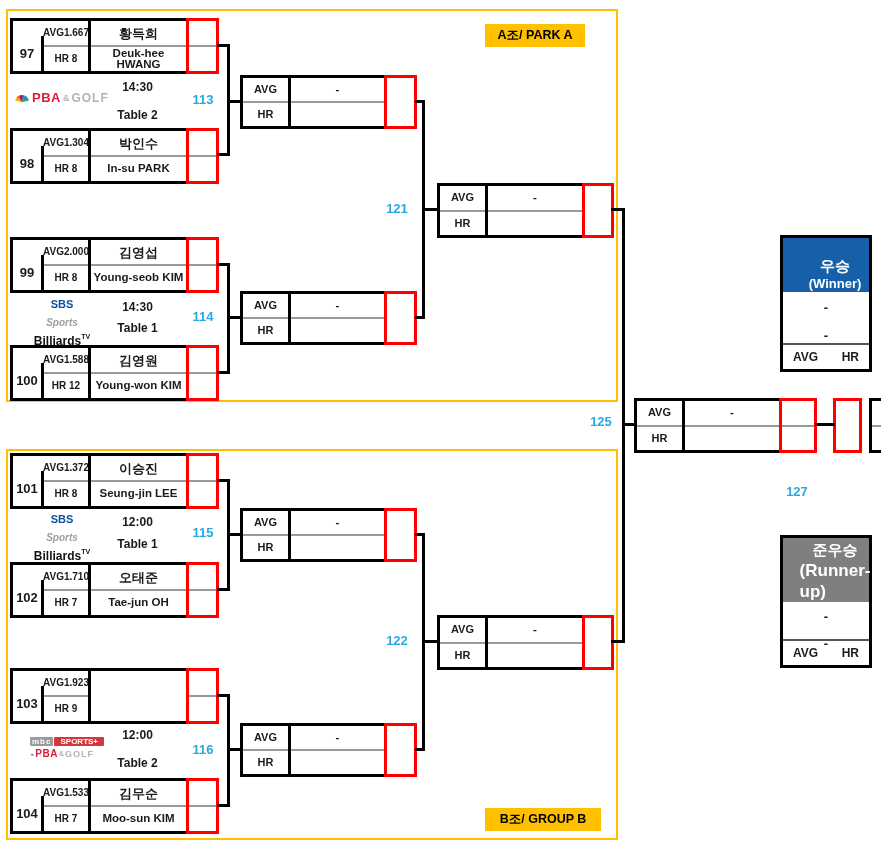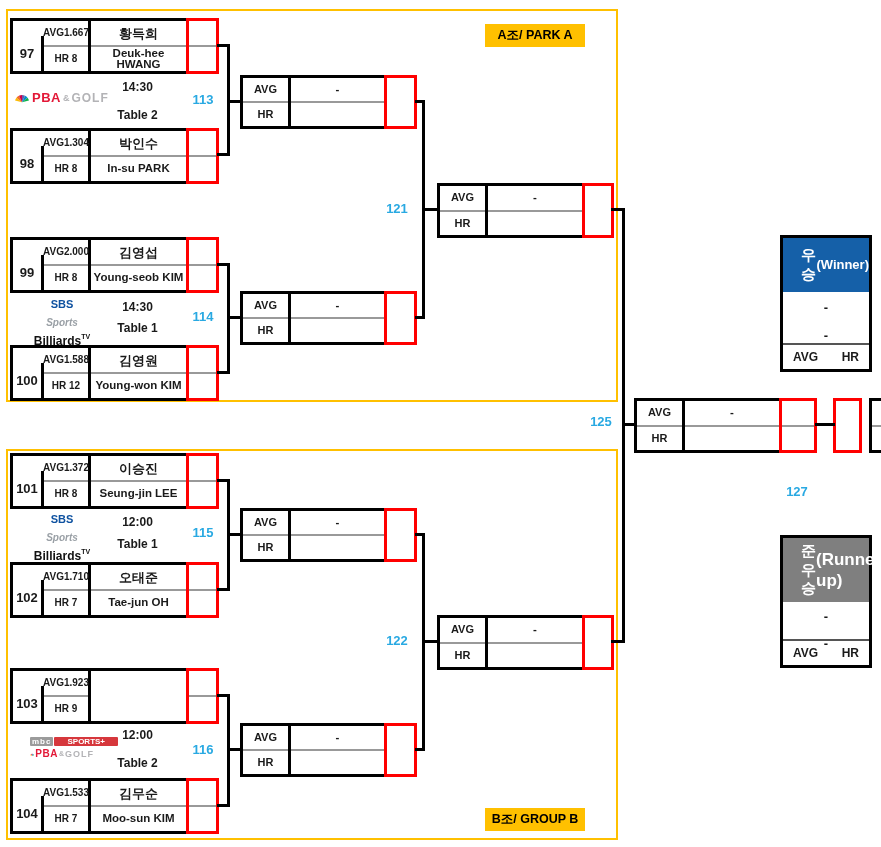--- a/index.html
+++ b/index.html
@@ -24,58 +24,58 @@
 
   .redtab { border:3px solid #F00; background:transparent; }
   .redtab .mid { position:absolute; left:0; right:0; top:50%; margin-top:-1px; height:2px; background:#999; }
   .redtab { position:absolute; }
 
   .line { background:#000; }
   .cyan { color:#29A9E2; font-size:13px; text-align:center; }
   .txt { font-size:12px; text-align:center; }
 
   .wrbox { width:92px; border:3px solid #000; background:#fff; display:flex; flex-direction:column; }
-  .wrhead { display:flex; flex-direction:row; align-items:center; justify-content:space-between; color:#fff; line-height:1.25;padding-left:18px; }
+  .wrhead { display:flex; flex-direction:column; align-items:center; justify-content:flex-end; color:#fff; line-height:1.25;padding-left:18px; }
   .wrhead .t1 { font-size:15px; }
   .wrhead .t2 { font-size:13px; }
   .wrbody { flex:1; position:relative; font-size:13px; }
   .dash { position:absolute; left:0; width:100%; text-align:center; }
   .wrfoot { height:26px; border-top:2px solid #555; display:flex; align-items:center; justify-content:space-between; padding:0 10px; font-size:12px; }
 
   .logo-pba { display:flex; align-items:center; gap:2px; }
   .pba-red { color:#E31837; font-size:13px; letter-spacing:0.5px; }
   .pba-amp { color:#B3B3B6; font-size:9px; }
   .pba-golf { color:#B3B3B6; font-size:12px; letter-spacing:1px; }
 
   .sbs-logo { text-align:center; line-height:1.15; }
   .sbs-blue { color:#0F52A0; font-size:11px; }
   .sbs-sports { color:#9aa0a6; font-style:italic; font-size:10px; }
   .sbs-bill { color:#111; font-size:12px; }
   .sbs-tv { color:#111; font-size:7px; vertical-align:super; }
 
   .mbc-logo { line-height:1.2; text-align:center; }
   .mbc-gray { background:#9b9b9b; color:#fff; font-size:8px; padding:0 2px; border-radius:1px; letter-spacing:1px; }
-  .mbc-red { background:#D6373C; color:#fff; font-size:8px; padding:0 13px; margin-left:1px; border-radius:1px;text-align:right; }
+  .mbc-red { background:#D6373C; color:#fff; font-size:8px; padding:0 6px; margin-left:1px; border-radius:1px;text-align:right; }
   .mbc-l2 { display:flex; align-items:center; justify-content:center; gap:1px; }
   .mbc-l2 .pba-red { font-size:10px; }
   .mbc-l2 .pba-amp { font-size:7px; }
   .mbc-l2 .pba-golf { font-size:9px; }
 
   .partialbox { border:3px solid #000; border-right:none; position:relative; background:#fff; }
   .partialbox .mid { position:absolute; left:0; right:0; top:50%; margin-top:-1px; height:2px; background:#999; }
 </style>
 </head>
 <body>
 
 <div class="canvas">
 
   <div class="abs gborder" style="left:6px;top:9px;width:612px;height:393px"></div>
   <div class="abs gborder" style="left:6px;top:449px;width:612px;height:391px"></div>
   <div class="abs gchip" style="left:485px;top:24px;width:100px;height:23px">A조/ PARK A</div>
-  <div class="abs gchip" style="left:485px;top:808px;width:100px;height:23px">B조/ GROUP B</div>
+  <div class="abs gchip" style="left:485px;top:808px;width:116px;height:23px">B조/ GROUP B</div>
 
   <div class="pbox abs" style="left:10px;top:18px">
     <div class="cell num">97</div>
     <div class="cell stats">
       <div class="half top">AVG1.667</div>
       <div class="half">HR 8</div>
     </div>
     <div class="cell names">
       <div class="half top kr">황득희</div>
       <div class="half">Deuk-hee HWANG</div>

